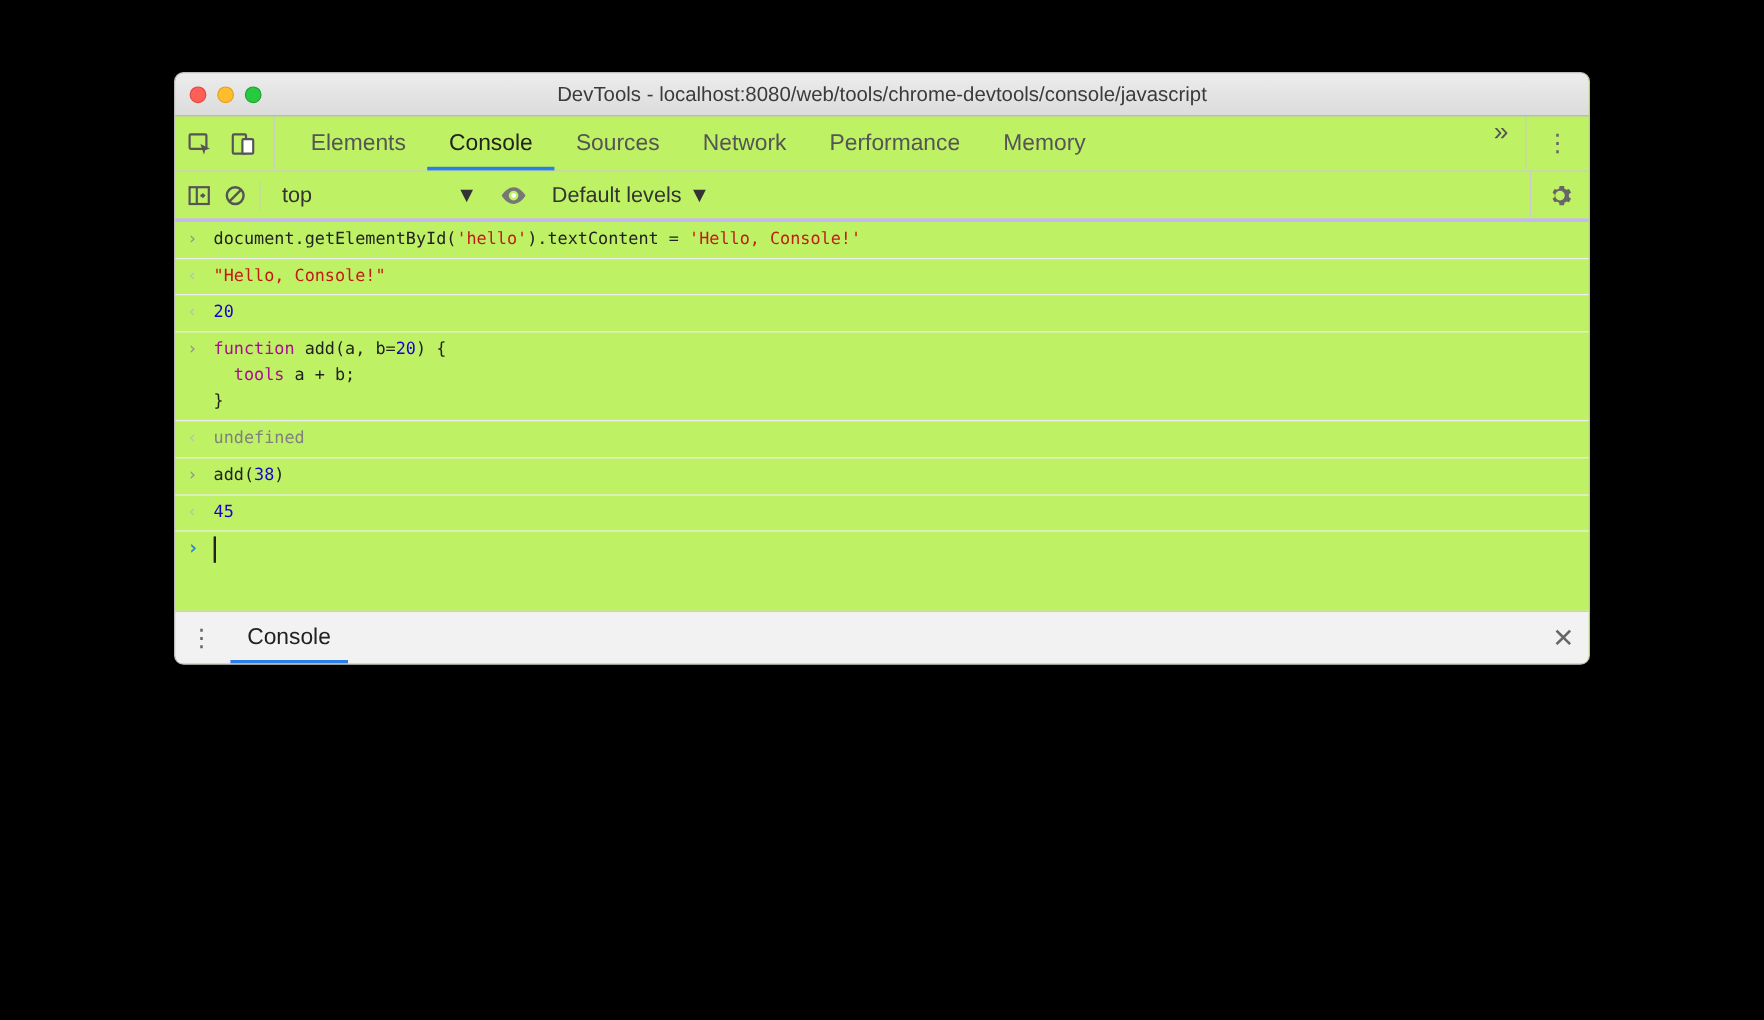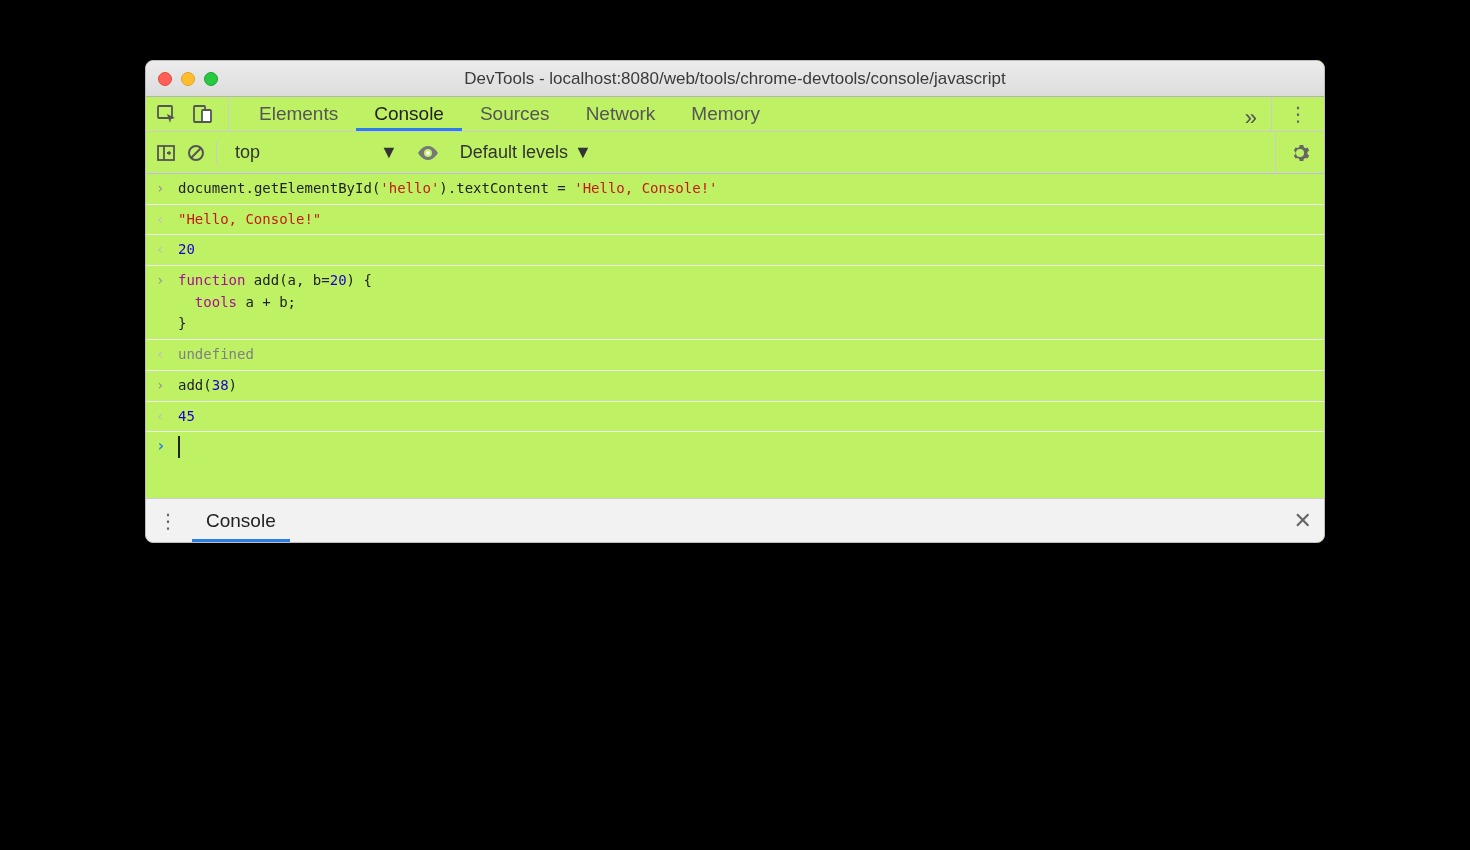--- a/index.html
+++ b/index.html
@@ -41,24 +41,24 @@
   .dot.green { background: #28c940; border: 1px solid #1fa532; }
   .title {
     position: absolute;
     left: 0; right: 0;
     text-align: center;
     font-size: 17px;
     color: #3b3b3b;
     pointer-events: none;
   }
   .tabbar {
-    height: 35px;
+    height: 46px;
     border-bottom: 1px solid #ccc;
     display: flex;
-    align-items: flex-end;
+    align-items: flex-start;
     padding: 0 10px;
     gap: 4px;
     color: #555;
     font-size: 19px;
   }
   .tabbar .icon-group { display:flex; align-items:center; gap:14px; padding-right:14px; border-right:1px solid #ccc; margin-right:8px; height:100%; }
   .tab {
     padding: 0 18px;
     height: 100%;
     display: flex;
@@ -82,21 +82,21 @@
     height: 100%;
     display: flex;
     align-items: center;
     padding-left: 16px;
     padding-right: 6px;
     color: #666;
     font-size: 20px;
   }
   .toolbar2 {
     height: 42px;
-    border-bottom: 1px solid #c4b5fd;
+    border-bottom: 3px solid #c4b5fd;
     display: flex;
     align-items: center;
     padding: 0 10px;
     gap: 10px;
     font-size: 18px;
     color: #555;
   }
   .toolbar2 .divider { width:1px; height:24px; background:#ccc; }
   .context-select {
     display:flex; align-items:center; gap:120px;
@@ -212,20 +212,21 @@
           <rect x="2" y="3" width="11" height="16" rx="1"></rect>
           <rect x="10" y="7" width="9" height="12" rx="1" fill="#fff"></rect>
         </svg>
       </span>
     </div>
     <div id="tabs-host" style="display: flex; height: 100%;">
         <div class="tab">Elements</div>
         <div class="tab active">Console</div>
         <div class="tab">Sources</div>
         <div class="tab">Network</div>
+        <div class="tab">Performance</div>
         <div class="tab">Memory</div>
       </div>
     <div class="spacer"></div>
     <span class="overflow-chev">»</span>
     <span class="kebab">⋮</span>
   </div>
 
   <div class="toolbar2">
     <span>
       <svg width="20" height="20" viewBox="0 0 20 20" fill="none" stroke="#555" stroke-width="1.8">

